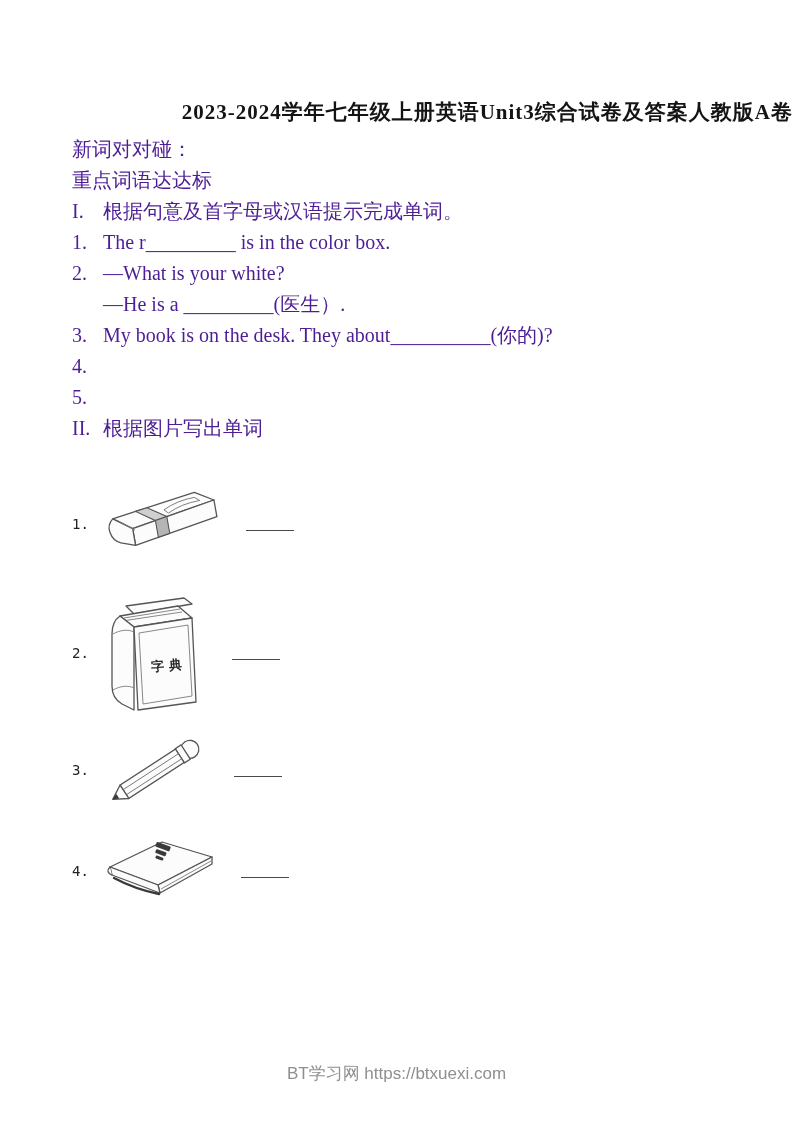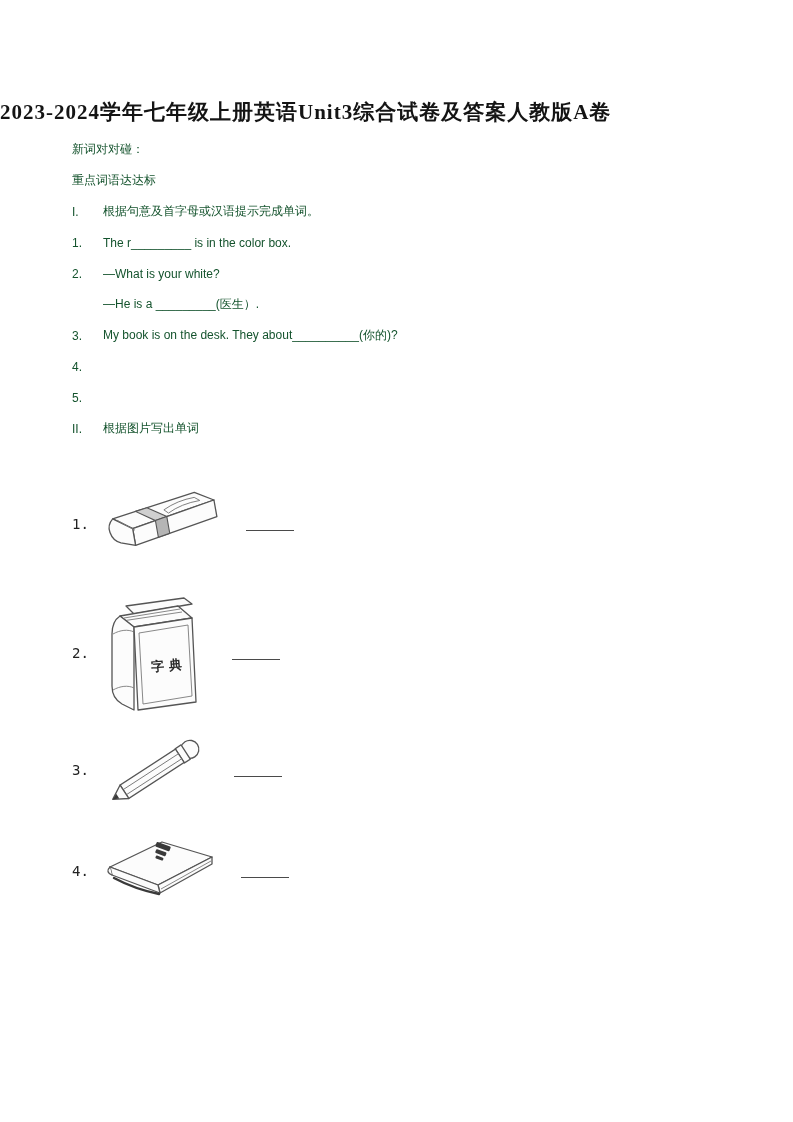--- a/index.html
+++ b/index.html
@@ -11,35 +11,35 @@
     margin: 0 auto;
     background: #ffffff;
     overflow: hidden;
     color: #1e1e1e;
   }
   .title {
     position: absolute;
     top: 98px;
     left: 0;
     right: 0;
-    text-align: left;
+    text-align: right;
     font-family: "Liberation Serif", "DejaVu Serif", serif;
     font-weight: bold;
     font-size: 21px;
     letter-spacing: 1px;
     color: #141414;
   }
   .text-block {
     position: absolute;
     left: 72px;
     top: 134px;
     right: 40px;
-    font-family: Liberation Sans, sans-serif;
-    font-size: 12px;
-    color: #14532d;
+    font-family: Liberation Serif, serif;
+    font-size: 20px;
+    color: #4c1d95;
   }
   .line {
     height: 31px;
     display: flex;
     align-items: center;
     white-space: pre;
   }
   .num {
     flex: none;
     width: 31px;
@@ -186,14 +186,17 @@
       <path d="M10,41 C25,49 40,54 55,57" stroke="#3a3a3a" stroke-width="2.4" fill="none" stroke-linecap="round"></path>
       <g transform="rotate(20 58 14)">
         <rect class="sketch-dark" x="50" y="7" width="15" height="5" rx="1"></rect>
         <rect class="sketch-dark" x="52" y="14" width="11" height="4" rx="1"></rect>
         <rect class="sketch-dark" x="54" y="20" width="8" height="3" rx="1"></rect>
       </g>
     </svg>
     <span class="answer-blank"></span>
   </div>
 
+  <div class="footer">
+    <span>BT学习网 https://btxuexi.com</span>
+  </div>
 
 </div>
 
 </body></html>

